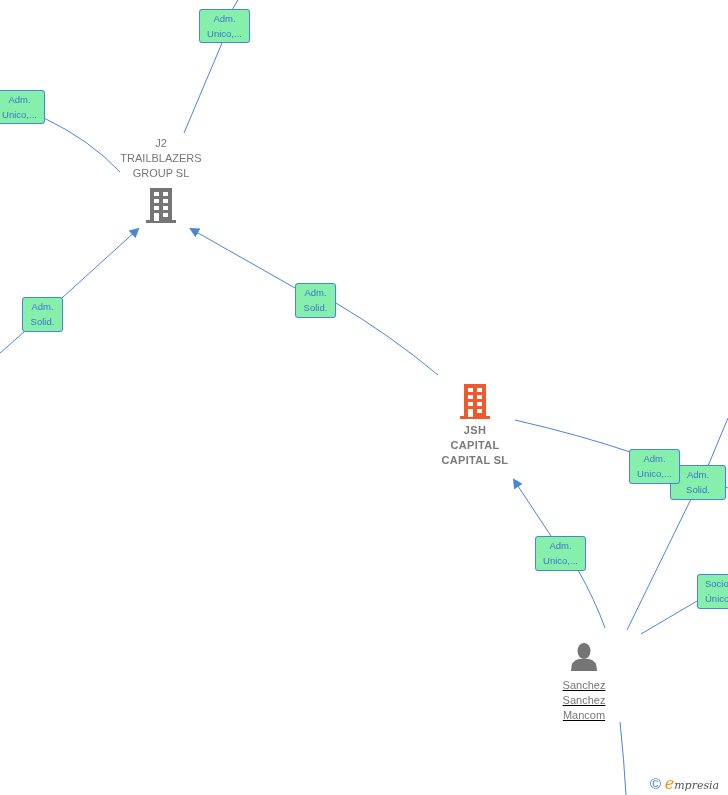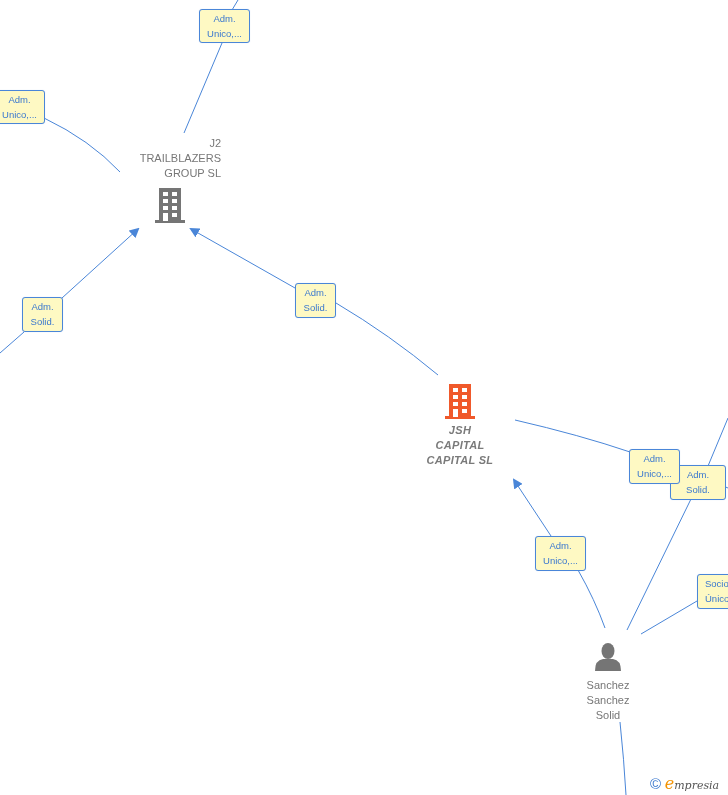--- a/index.html
+++ b/index.html
@@ -1,21 +1,21 @@
 <!DOCTYPE html>
 <html><head>
   <meta charset="utf-8">
   <style>
     html, body { margin: 0; padding: 0; background: #ffffff; }
     body { width: 728px; height: 795px; position: relative; overflow: hidden;
            font-family: "Liberation Sans", "DejaVu Sans", sans-serif; }
     #edges { position: absolute; left: 0; top: 0; width: 728px; height: 795px; }
     .edge-label {
       position: absolute; box-sizing: border-box;
-      background: #fef9c3; border: 1px solid #4a86d8; border-radius: 3px;
+      background: #86efac; border: 1px solid #4a86d8; border-radius: 3px;
       color: #3a78cf; font-size: 9.5px; line-height: 15px; text-align: center;
       padding: 1px 2px; white-space: nowrap; overflow: hidden;
       box-shadow: 0 0 1px rgba(74,134,216,0.3);
       cursor: pointer;
     }
     .node { position: absolute; text-align: center; cursor: pointer; }
     .node-label { font-size: 11px; line-height: 15px; color: #777777; white-space: nowrap; }
     .node-label.bold { font-weight: bold; color: #7a7a7a; letter-spacing: 0.3px; }
     .node-icon { display: block; margin: 0 auto; }
     .watermark { position: absolute; left: 650px; top: 774px; font-size: 13px; color: #555; white-space: nowrap; }
@@ -93,66 +93,66 @@
 <div class="edge-label" style="left:535px;top:536px;width:51px;height:35px;">
   <div>Adm.</div>
   <div>Unico,...</div>
 </div>
 
 <div class="edge-label" style="left:697px;top:574px;width:45px;height:35px;text-align:left;padding-left:7px;">
   <div>Socio</div>
   <div>Único</div>
 </div>
 
-<div class="node" style="left:119px;top:136px;width:102px;text-align:right;">
+<div class="node" style="left:110px;top:136px;width:102px;">
   <div class="node-label">J2</div>
   <div class="node-label">TRAILBLAZERS</div>
   <div class="node-label">GROUP  SL</div>
   <svg class="node-icon" width="34" height="36" viewBox="0 0 34 36" style="margin-top:6px;">
     <rect x="6" y="1" width="22" height="33" fill="#757575"></rect>
     <rect x="2" y="33" width="30" height="3" fill="#757575"></rect>
     <g fill="#ffffff">
       <rect x="10" y="5" width="5" height="4"></rect>
         <rect x="19" y="5" width="5" height="4"></rect>
       <rect x="10" y="12" width="5" height="4"></rect>
         <rect x="19" y="12" width="5" height="4"></rect>
       <rect x="10" y="19" width="5" height="4"></rect>
         <rect x="19" y="19" width="5" height="4"></rect>
       <rect x="10" y="26" width="5" height="8"></rect>
         <rect x="19" y="26" width="5" height="4"></rect>
     </g>
   </svg>
 </div>
 
-<div class="node" style="left:409px;top:383px;width:102px;font-style:italic;">
+<div class="node" style="left:424px;top:383px;width:102px;">
   <svg class="node-icon" width="34" height="36" viewBox="0 0 34 36">
     <rect x="6" y="1" width="22" height="33" fill="#f0592b"></rect>
     <rect x="2" y="33" width="30" height="3" fill="#f0592b"></rect>
     <g fill="#ffffff">
       <rect x="10" y="5" width="5" height="4"></rect>
         <rect x="19" y="5" width="5" height="4"></rect>
       <rect x="10" y="12" width="5" height="4"></rect>
         <rect x="19" y="12" width="5" height="4"></rect>
       <rect x="10" y="19" width="5" height="4"></rect>
         <rect x="19" y="19" width="5" height="4"></rect>
       <rect x="10" y="26" width="5" height="8"></rect>
         <rect x="19" y="26" width="5" height="4"></rect>
     </g>
   </svg>
   <div class="node-label bold" style="margin-top:4px;">JSH</div>
   <div class="node-label bold">CAPITAL</div>
   <div class="node-label bold">CAPITAL  SL</div>
 </div>
 
-<div class="node" style="left:568px;top:642px;width:80px;">
+<div class="node" style="left:544px;top:642px;width:80px;text-decoration:underline;">
   <svg class="node-icon" width="30" height="30" viewBox="0 0 30 30">
     <ellipse cx="15" cy="9" rx="6.5" ry="8" fill="#757575"></ellipse>
     <path d="M2,29 Q2,18 10,17 L20,17 Q28,18 28,29 Z" fill="#757575"></path>
   </svg>
   <div class="node-label" style="margin-top:6px;">Sanchez</div>
   <div class="node-label">Sanchez</div>
-  <div class="node-label">Solid</div>
+  <div class="node-label">Mancom</div>
 </div>
 
 <div class="watermark">
   <span class="copy">©</span>
   <span class="brand-e">e</span><span class="brand">mpresia</span>
 </div>
 
 </body></html>

